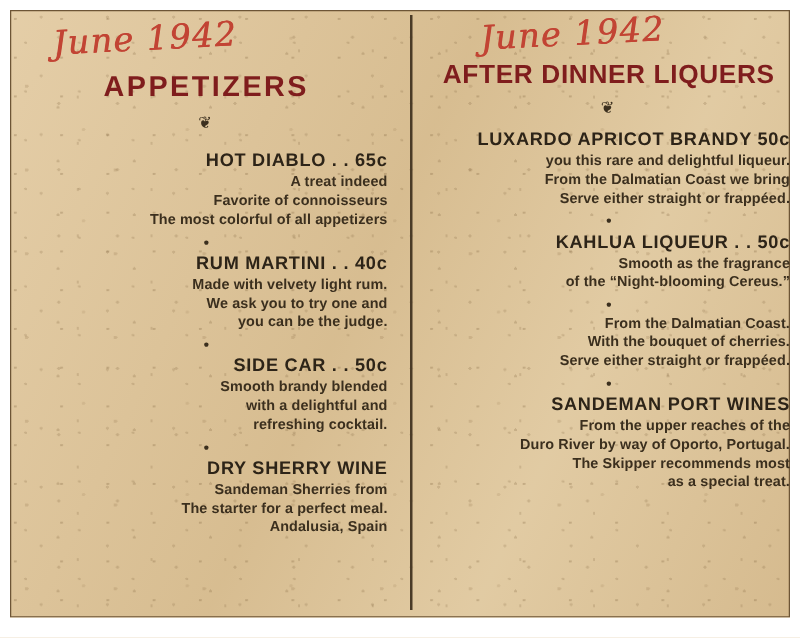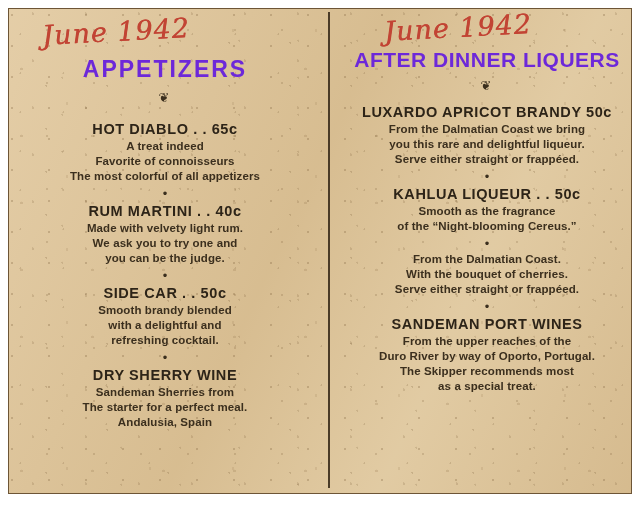--- a/index.html
+++ b/index.html
@@ -80,21 +80,21 @@
     white-space: nowrap;
     transform: rotate(-3deg);
     text-shadow: 0.4px 0 0 #c24434;
   }
   #date-left { left: 32px; top: 8px; }
   #date-right { left: 52px; top: 4px; }
 
   .section-title {
     font-family: "Liberation Sans", sans-serif;
     font-weight: bold;
-    color: #6d28d9;
+    color: #7f1d1d;
     letter-spacing: 1px;
   }
   #left-title {
     position: absolute;
     top: 48px;
     left: 0; right: 0;
     font-size: 23px;
     letter-spacing: 2px;
   }
   #right-title {
@@ -118,21 +118,21 @@
   #right-flourish { top: 70px; }
 
   .items {
     position: absolute;
     left: 10px;
     right: 10px;
   }
   #left-items { top: 112px; }
   #right-items { top: 95px; }
 
-  .item { margin-bottom: 2px; }
+  .item { margin-bottom: 2px; text-align: right; }
 
   .item-name {
     font-weight: bold;
     font-size: 14.5px;
     color: #2d2418;
     letter-spacing: 0.6px;
     line-height: 19px;
     white-space: nowrap;
   }
   .item-desc {
@@ -212,22 +212,22 @@
   <div class="column" id="right-column">
     <div class="handwriting" id="date-right">June 1942</div>
     <div class="section-title" id="right-title">AFTER DINNER LIQUERS</div>
     <div class="flourish" id="right-flourish">❦</div>
 
     <div class="items" id="right-items">
 
       <div class="item">
         <div class="item-name">LUXARDO APRICOT BRANDY 50c</div>
         <div class="item-desc">
+          <span class="desc-line">you this rare and delightful liqueur.</span>
           <span class="desc-line">From the Dalmatian Coast we bring</span>
-          <span class="desc-line">you this rare and delightful liqueur.</span>
           <span class="desc-line">Serve either straight or frappéed.</span>
         </div>
       </div>
       <div class="dot-sep"></div>
 
       <div class="item">
         <div class="item-name">KAHLUA LIQUEUR . . 50c</div>
         <div class="item-desc">
           <span class="desc-line">Smooth as the fragrance</span>
           <span class="desc-line">of the “Night-blooming Cereus.”</span>

